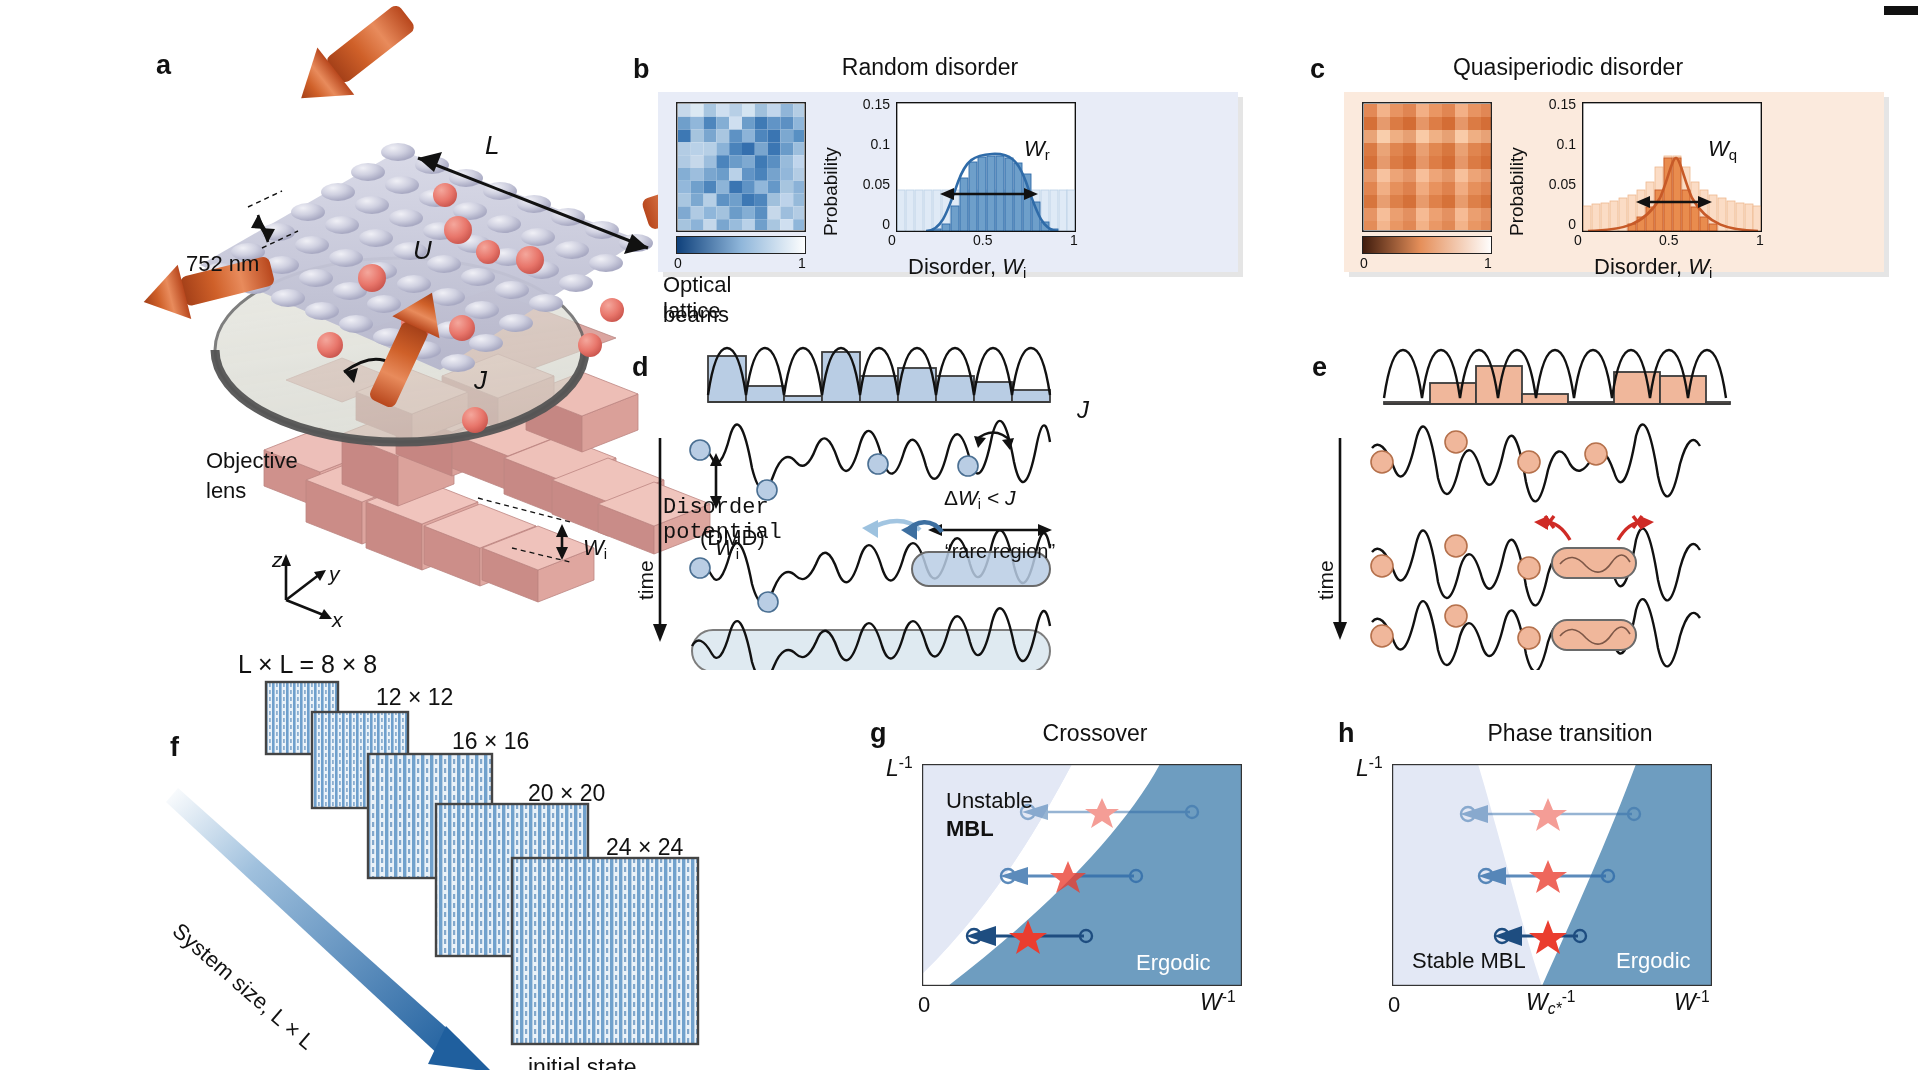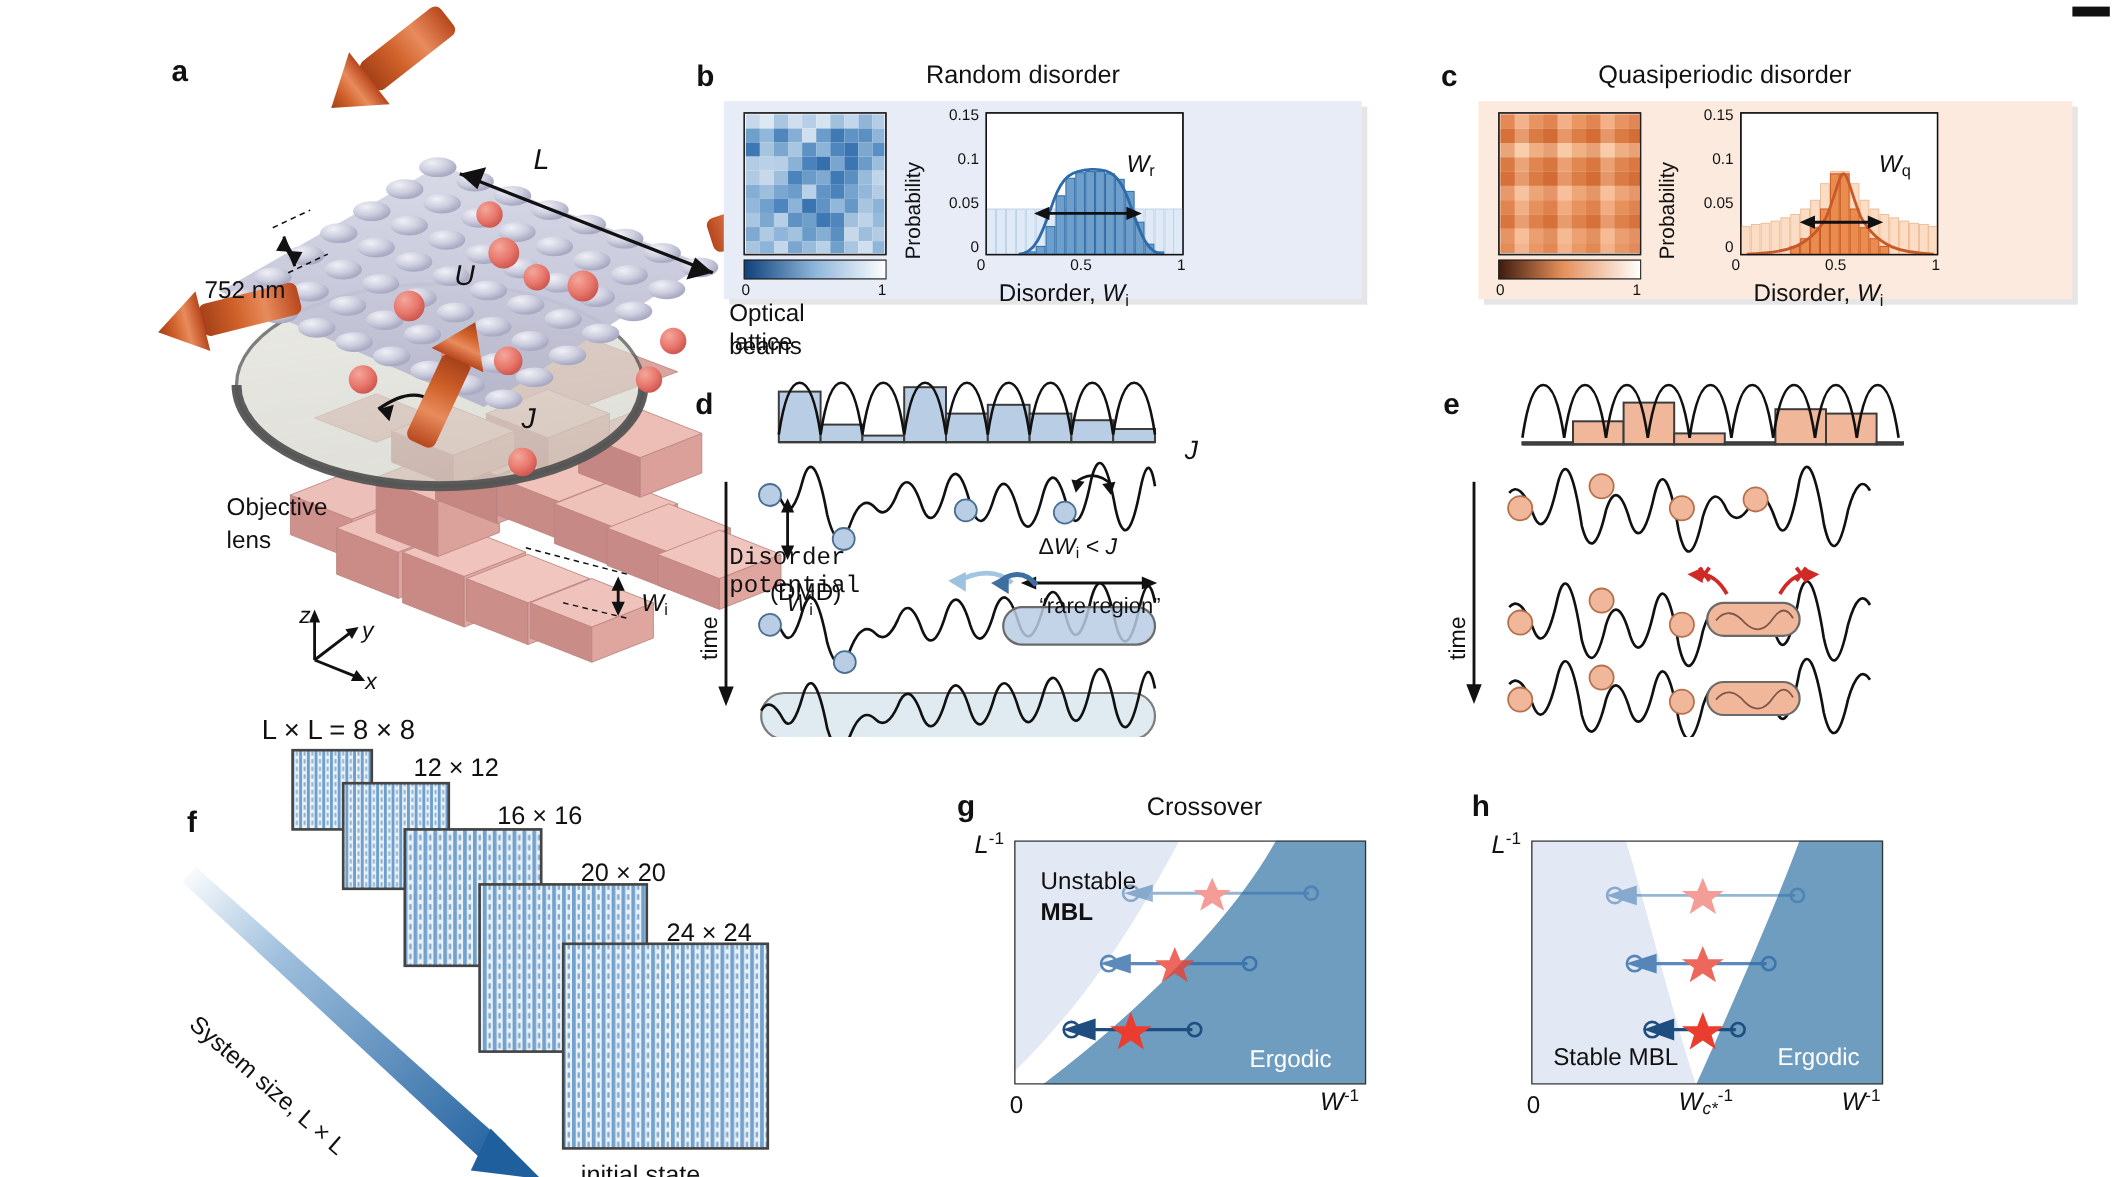--- a/index.html
+++ b/index.html
@@ -871,20 +871,21 @@
     <div class="abs txt" style="left:276px;top:250px;font-size:22px;color:#fff;">Ergodic</div>
 
     <div class="abs txt" style="left:58px;top:292px;font-size:22px;">0</div>
     <div class="abs txt nowrap" style="left:340px;top:288px;font-size:23px;">
       <span class="ital">W</span><span class="sup">-1</span>
     </div>
   </div>
 
   <div class="abs" style="left:1330px;top:700px;width:490px;height:340px;">
     <div class="abs plabel" style="left:8px;top:18px;">h</div>
+    <div class="abs ptitle" style="left:70px;top:20px;width:340px;">Phase transition</div>
 
     <div class="abs txt nowrap" style="left:26px;top:54px;font-size:23px;">
       <span class="ital">L</span><span class="sup">-1</span>
     </div>
 
     <svg class="abs" style="left:62px;top:64px;" width="320" height="222">
       <clipPath id="hclip">
           <rect x="0" y="0" width="320" height="222"></rect>
         </clipPath>
       <g clip-path="url(#hclip)">

